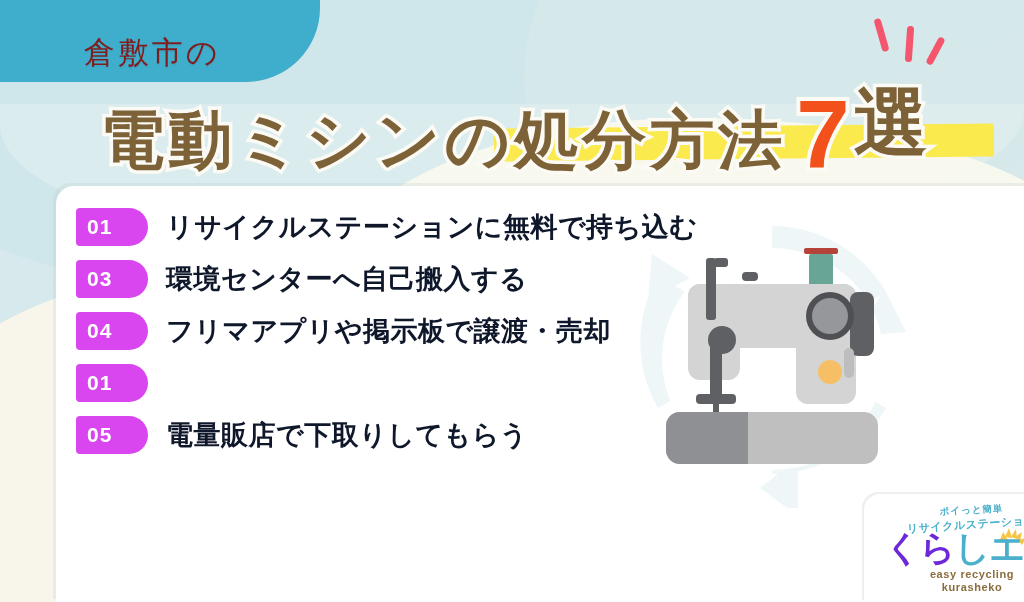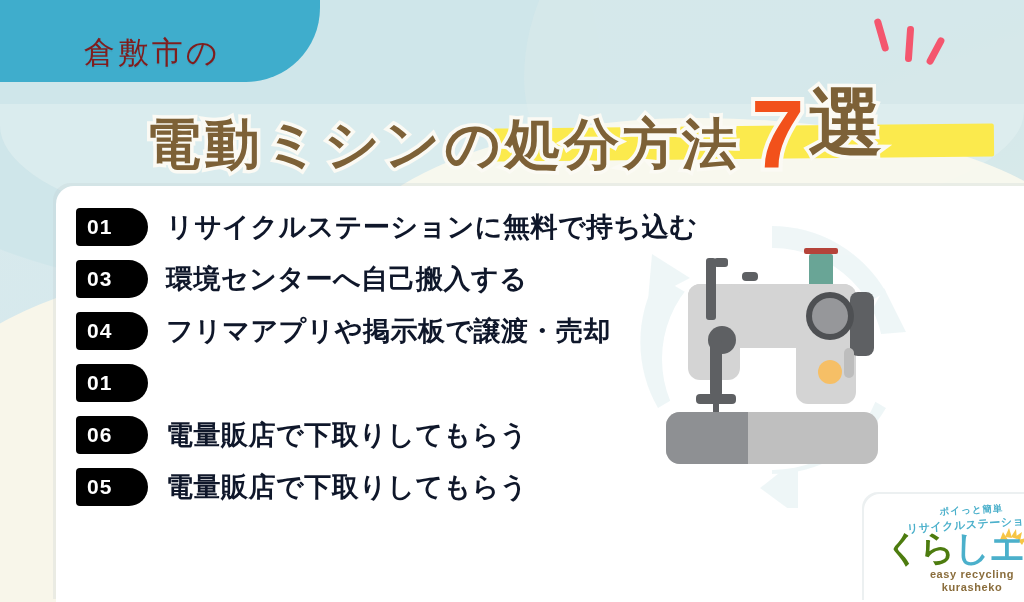--- a/index.html
+++ b/index.html
@@ -102,21 +102,21 @@
     position: absolute;
     left: 0; top: 0;
     width: 1024px;
     display: flex;
     align-items: flex-end;
     justify-content: center;
     gap: 2px;
     white-space: nowrap;
   }
   .hl-main {
-    font-size: 55px;
+    font-size: 64px;
     font-weight: 800;
     color: #7d6137;
     letter-spacing: 4px;
     -webkit-text-stroke: 7px #fbfaf4;
     paint-order: stroke fill;
     line-height: 1.05;
     margin-left: 6px;
   }
   .hl-num {
     font-size: 96px;
@@ -185,21 +185,21 @@
   }
   .row {
     display: flex;
     align-items: center;
     height: 49px;
     margin-bottom: 3px;
   }
   .badge {
     flex: 0 0 auto;
     width: 72px; height: 38px;
-    background: #000000;
+    background: #d946ef;
     border-radius: 4px 19px 19px 4px;
     color: #ffffff;
     font-size: 21px;
     font-weight: 700;
     display: flex;
     align-items: center;
     justify-content: flex-start;
     padding-left: 11px;
     box-sizing: border-box;
     letter-spacing: 1px;
@@ -248,21 +248,21 @@
   .logo-word {
     position: absolute;
     left: 0; top: 28px;
     width: 180px;
     text-align: center;
     font-size: 35px;
     font-weight: 800;
     letter-spacing: -1px;
     line-height: 1;
   }
-  .lw-brown { color: #4d7c0f; }
+  .lw-brown { color: #6d28d9; }
   .lw-blue  { color: #4bb0cb; }
   .logo-sun {
     position: absolute;
     left: 112px; top: 22px;
     width: 34px; height: 24px;
   }
   .logo-sub1, .logo-sub2 {
     position: absolute;
     left: 0; width: 180px;
     text-align: center;
@@ -357,24 +357,20 @@
       <div class="row">
         <span class="badge">03</span>
         <span class="row-text">環境センターへ自己搬入する</span>
       </div>
       <div class="row">
         <span class="badge">04</span>
         <span class="row-text">フリマアプリや掲示板で譲渡・売却</span>
       </div>
       <div class="row">
         <span class="badge">01</span>
-      </div>
-      <div class="row">
-        <span class="badge">06</span>
-        <span class="row-text">電量販店で下取りしてもらう</span>
       </div>
       <div class="row">
         <span class="badge">05</span>
         <span class="row-text">電量販店で下取りしてもらう</span>
       </div>
     </div>
 
     <div class="logo-card">
       <div class="logo-inner">
         <div class="logo-arc1">ポイっと簡単</div>

